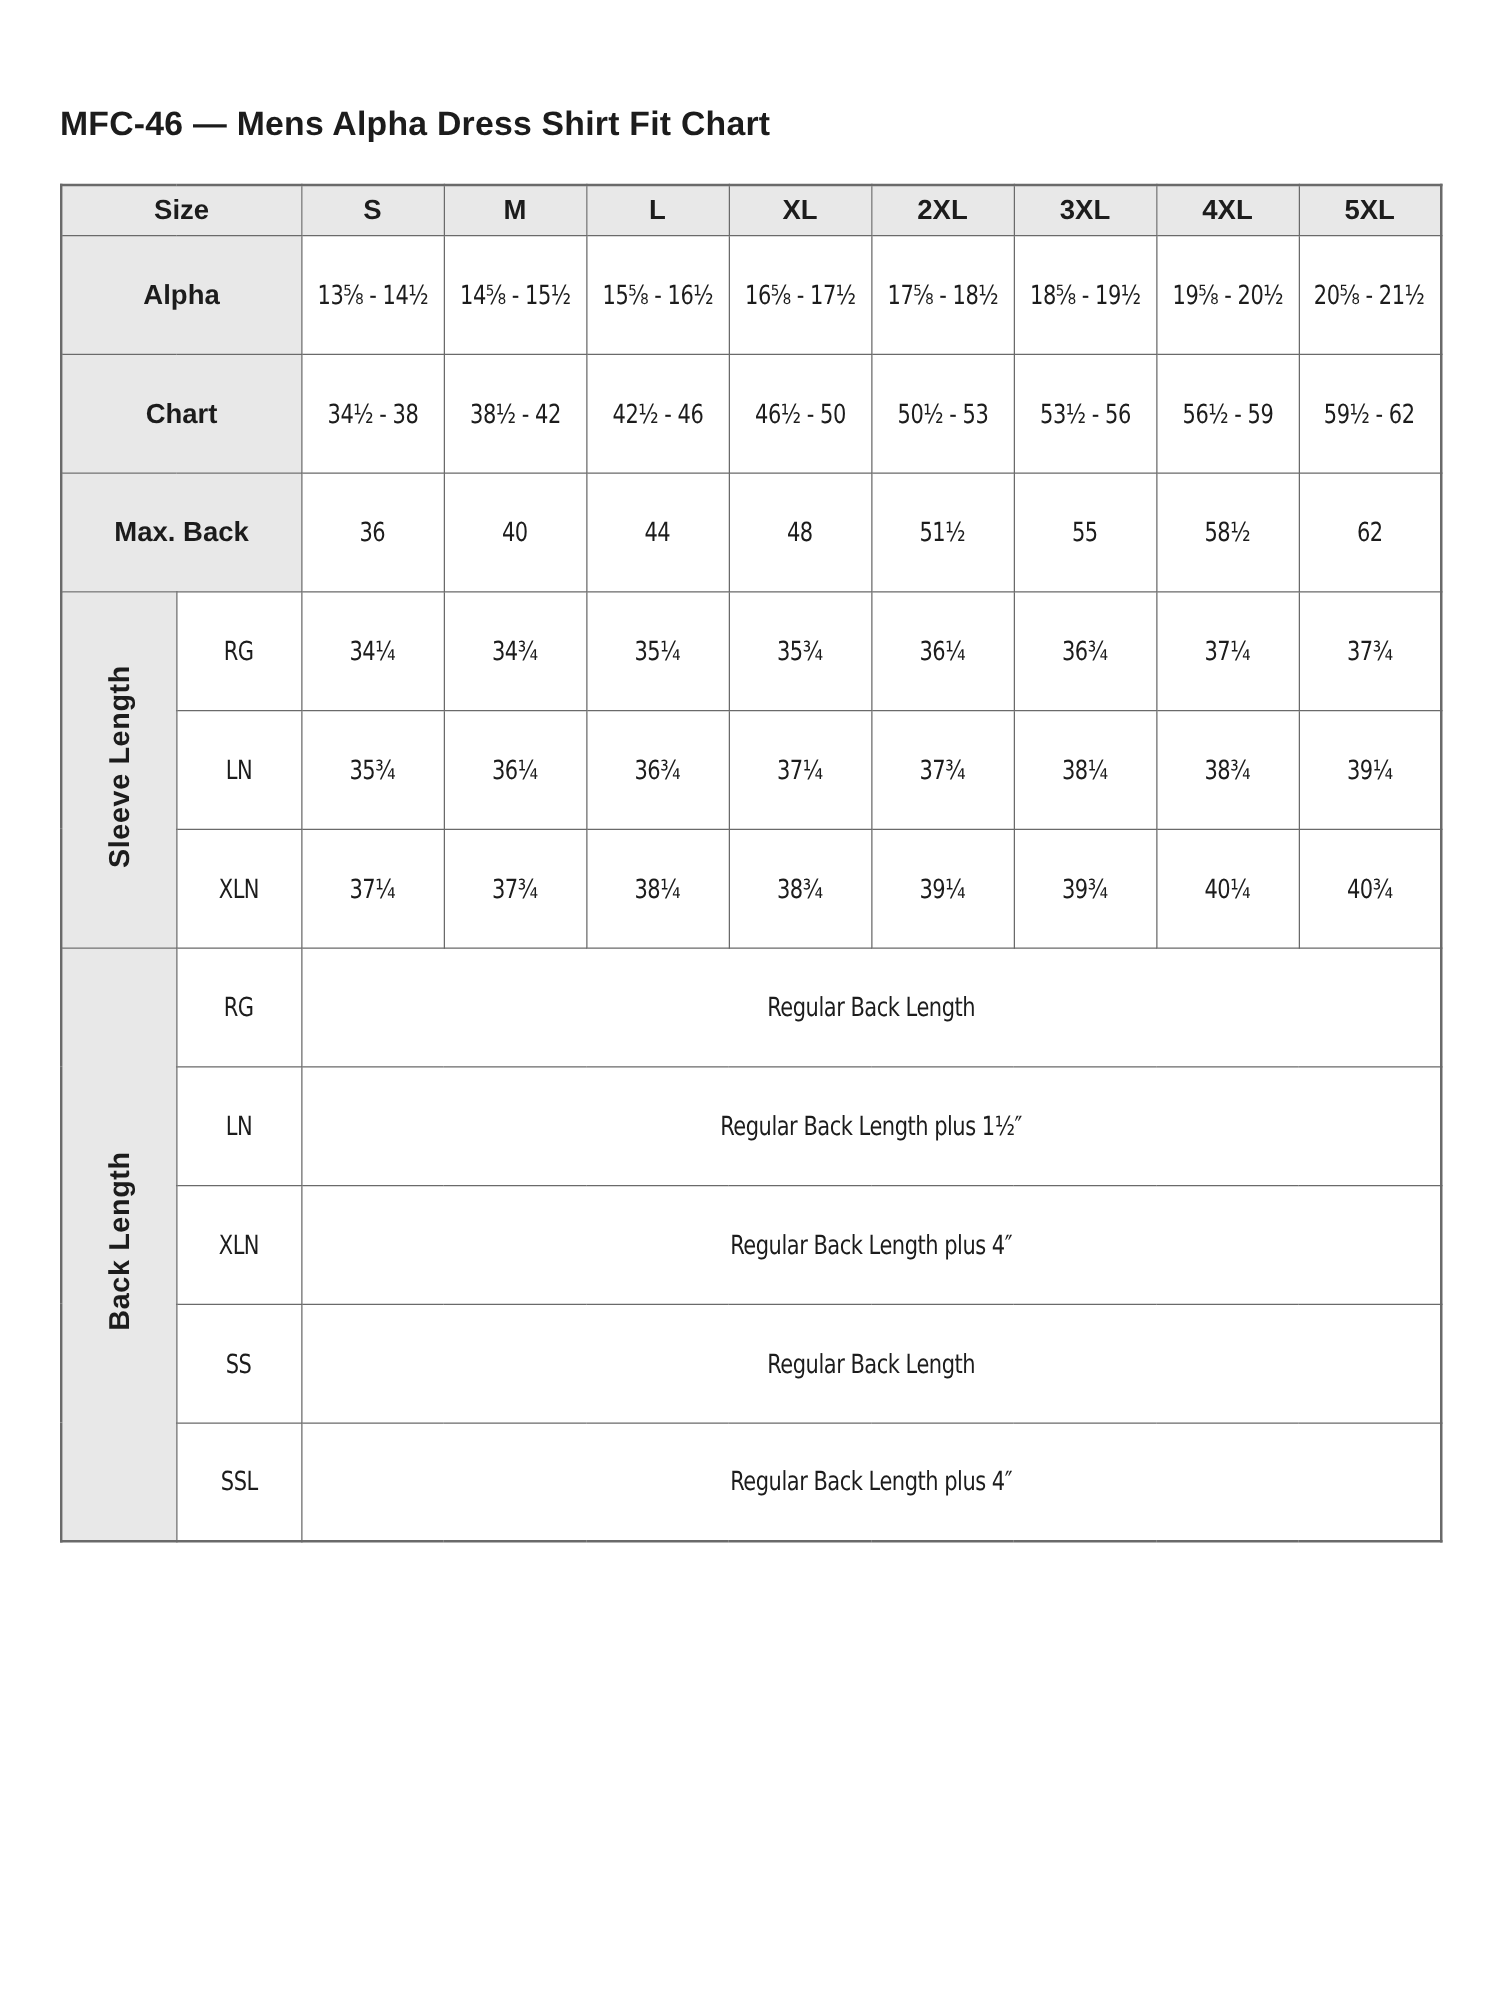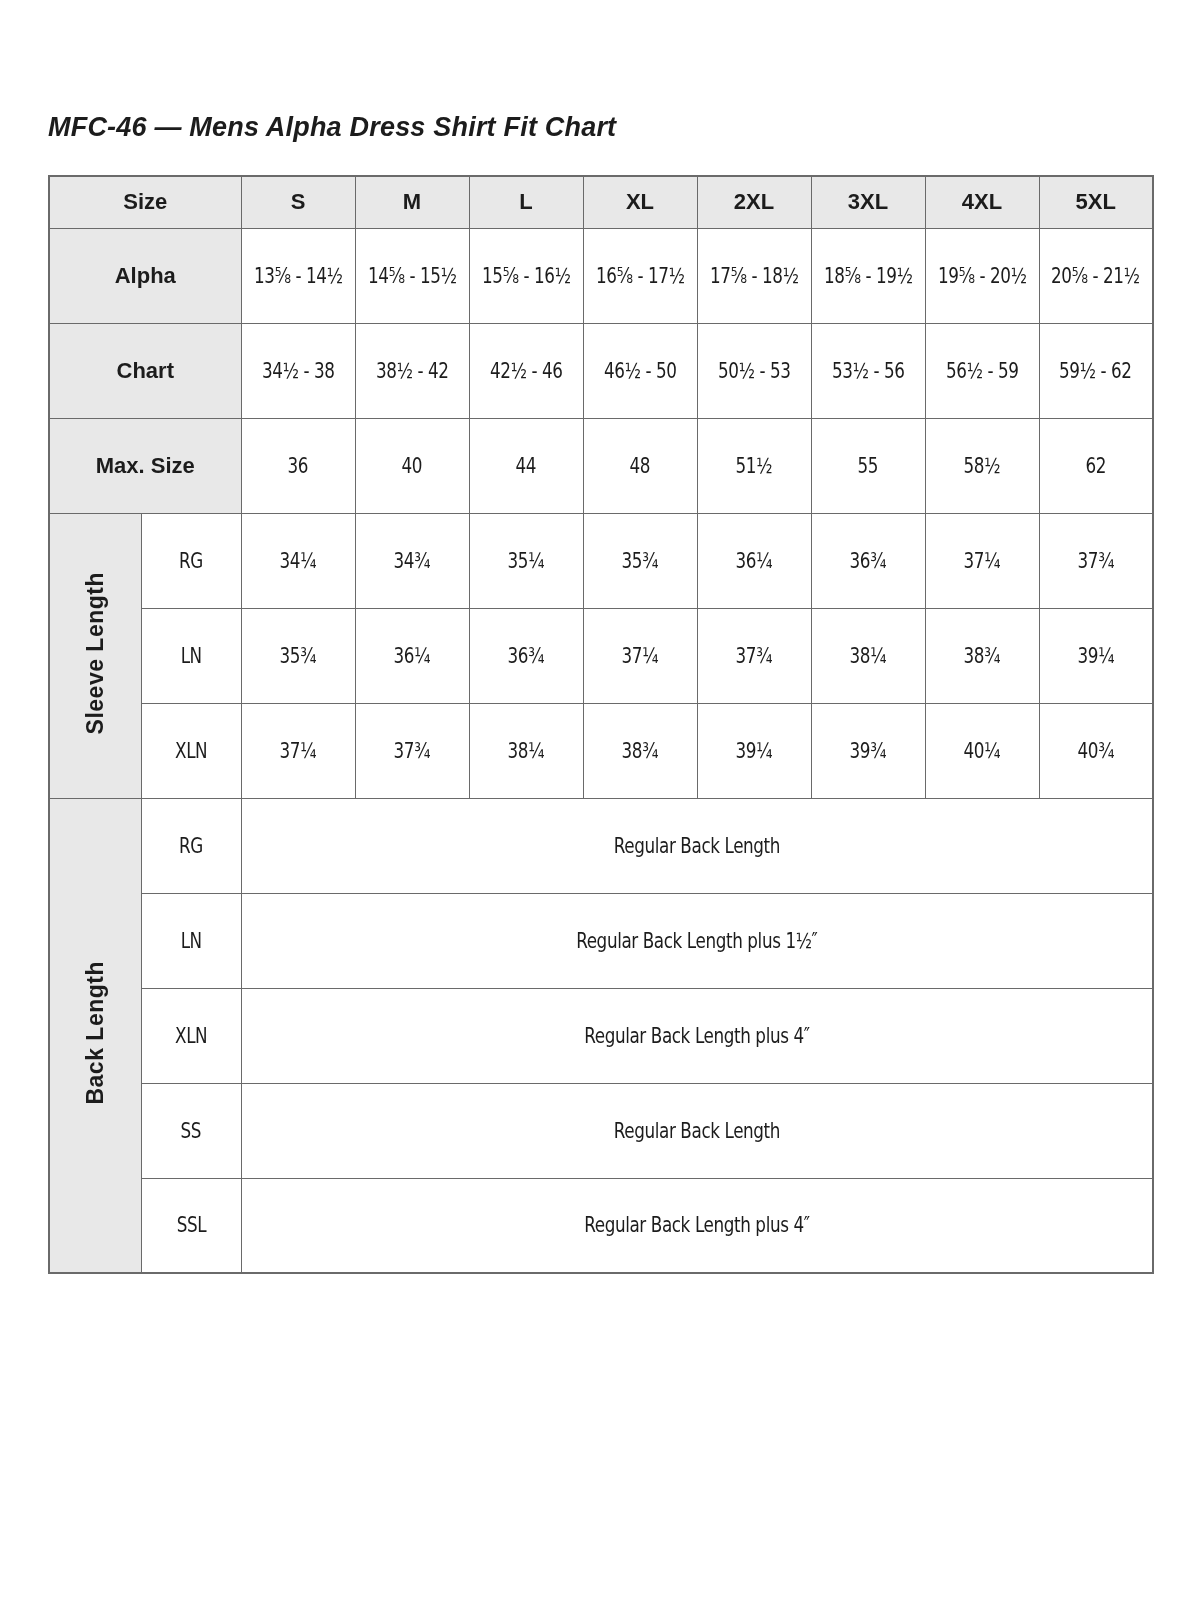--- a/index.html
+++ b/index.html
@@ -4,43 +4,42 @@
 <style>
   * { margin: 0; padding: 0; box-sizing: border-box; }
   html, body { background: #ffffff; }
   body {
     width: 1200px; height: 1600px;
     font-family: "Liberation Sans", sans-serif;
     color: #1c1c1c;
     overflow: hidden;
   }
   .page-title {
-    margin: 112px 0 0 48px;
+    margin: 84px 0 0 48px;
     font-size: 27px;
     font-weight: bold;
     letter-spacing: 0.2px;
     color: #1c1c1c;
-    font-style: italic;
   }
   table.fit-chart {
     margin: 32px 0 0 48px;
     border-collapse: collapse;
     table-layout: fixed;
     width: 1104px;
     border: 2px solid #6a6a6a;
   }
   .fit-chart th, .fit-chart td {
     border: 1.5px solid #6a6a6a;
     text-align: center;
     vertical-align: middle;
     padding: 0;
     overflow: hidden;
   }
   .fit-chart tr { height: 95px; }
-  .fit-chart tr.r-hdr { height: 52px; }
+  .fit-chart tr.r-hdr { height: 40px; }
   .hdr {
     background: #e8e8e8;
     font-weight: bold;
     font-size: 22px;
     color: #1c1c1c;
   }
   .vlab { background: #e8e8e8; }
   .vtext {
     display: inline-block;
     writing-mode: vertical-rl;
@@ -112,21 +111,21 @@
     <td><span class="val">38½ - 42</span></td>
     <td><span class="val">42½ - 46</span></td>
     <td><span class="val">46½ - 50</span></td>
     <td><span class="val">50½ - 53</span></td>
     <td><span class="val">53½ - 56</span></td>
     <td><span class="val">56½ - 59</span></td>
     <td><span class="val">59½ - 62</span></td>
   </tr>
 
   <tr>
-    <th colspan="2" class="hdr">Max. Size</th>
+    <th colspan="2" class="hdr">Max. Back</th>
     <td><span class="val">36</span></td>
     <td><span class="val">40</span></td>
     <td><span class="val">44</span></td>
     <td><span class="val">48</span></td>
     <td><span class="val">51½</span></td>
     <td><span class="val">55</span></td>
     <td><span class="val">58½</span></td>
     <td><span class="val">62</span></td>
   </tr>
 

